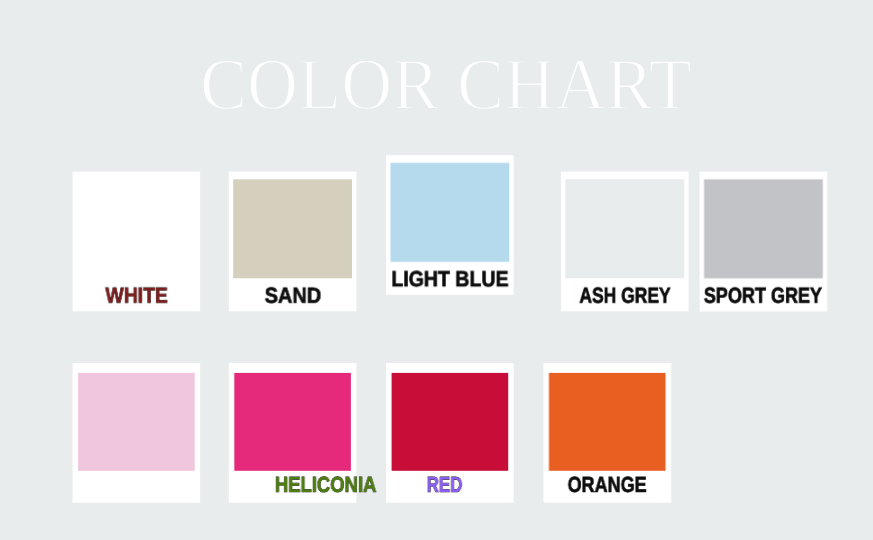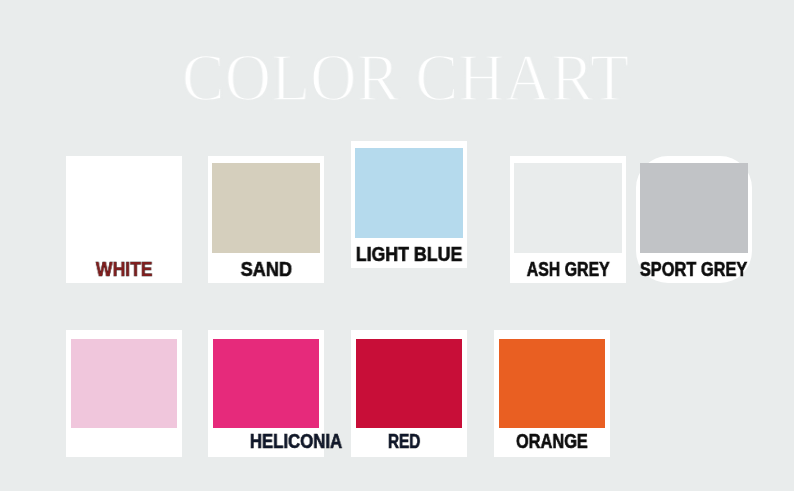--- a/index.html
+++ b/index.html
@@ -44,32 +44,32 @@
     <div class="label" style="color: rgb(13, 13, 13); -webkit-text-stroke-color: rgb(13, 13, 13);"><span class="lbl" style="--sx:0.9073">SAND</span></div>
   </div>
   <div class="card" style="left: 351px; top: 141px; background-color: rgb(255, 255, 255);">
     <div class="swatch" style="background-color: rgb(181, 218, 237);"></div>
     <div class="label" style="color: rgb(13, 13, 13); -webkit-text-stroke-color: rgb(13, 13, 13);"><span class="lbl" style="--sx:0.8873">LIGHT BLUE</span></div>
   </div>
   <div class="card" style="left: 494px; top: 156px; background-color: #ffffff; margin-left: 16px;">
     <div class="swatch" style="background-color: rgb(233, 236, 236);"></div>
     <div class="label" style="color: rgb(13, 13, 13); -webkit-text-stroke-color: rgb(13, 13, 13);"><span class="lbl" style="--sx:0.7951">ASH GREY</span></div>
   </div>
-  <div class="card" style="left: 636px; top: 156px; background-color: rgb(255, 255, 255); border-radius: 32px;">
+  <div class="card" style="left: 636px; top: 156px; background-color: rgb(255, 255, 255);">
     <div class="swatch" style="background-color: rgb(193, 195, 198);"></div>
     <div class="label" style="color: rgb(13, 13, 13); -webkit-text-stroke-color: rgb(13, 13, 13);"><span class="lbl" style="--sx:0.8194">SPORT GREY</span></div>
   </div>
   <div class="card row2" style="left: 66px; top: 330px; background-color: rgb(255, 255, 255);">
     <div class="swatch" style="background-color: rgb(240, 198, 220);"></div>
   </div>
   <div class="card row2" style="left: 208px; top: 330px; background-color: rgb(255, 255, 255);">
     <div class="swatch" style="background-color: rgb(230, 42, 123);"></div>
-    <div class="label" style="color: #0f172a; padding-left: 30px; -webkit-text-stroke-color: rgb(13, 13, 13);"><span class="lbl" style="--sx:0.8398">HELICONIA</span></div>
+    <div class="label" style="color: #4d7c0f; padding-left: 30px; -webkit-text-stroke-color: rgb(13, 13, 13);"><span class="lbl" style="--sx:0.8398">HELICONIA</span></div>
   </div>
   <div class="card row2" style="left: 351px; top: 330px; background-color: rgb(255, 255, 255);">
     <div class="swatch" style="background-color: rgb(200, 14, 56);"></div>
-    <div class="label" style="--dx: -5px; color: #0f172a; -webkit-text-stroke-color: rgb(13, 13, 13);"><span class="lbl" style="--sx:0.77">RED</span></div>
+    <div class="label" style="--dx: -5px; color: #8b5cf6; -webkit-text-stroke-color: rgb(13, 13, 13);"><span class="lbl" style="--sx:0.77">RED</span></div>
   </div>
   <div class="card row2" style="left: 494px; top: 330px; background-color: rgb(255, 255, 255);">
     <div class="swatch" style="background-color: rgb(233, 95, 34);"></div>
     <div class="label" style="color: rgb(13, 13, 13); text-align: center; -webkit-text-stroke-color: rgb(13, 13, 13);"><span class="lbl" style="--sx:0.8174">ORANGE</span></div>
   </div>
 </div>
 
 </body></html>

